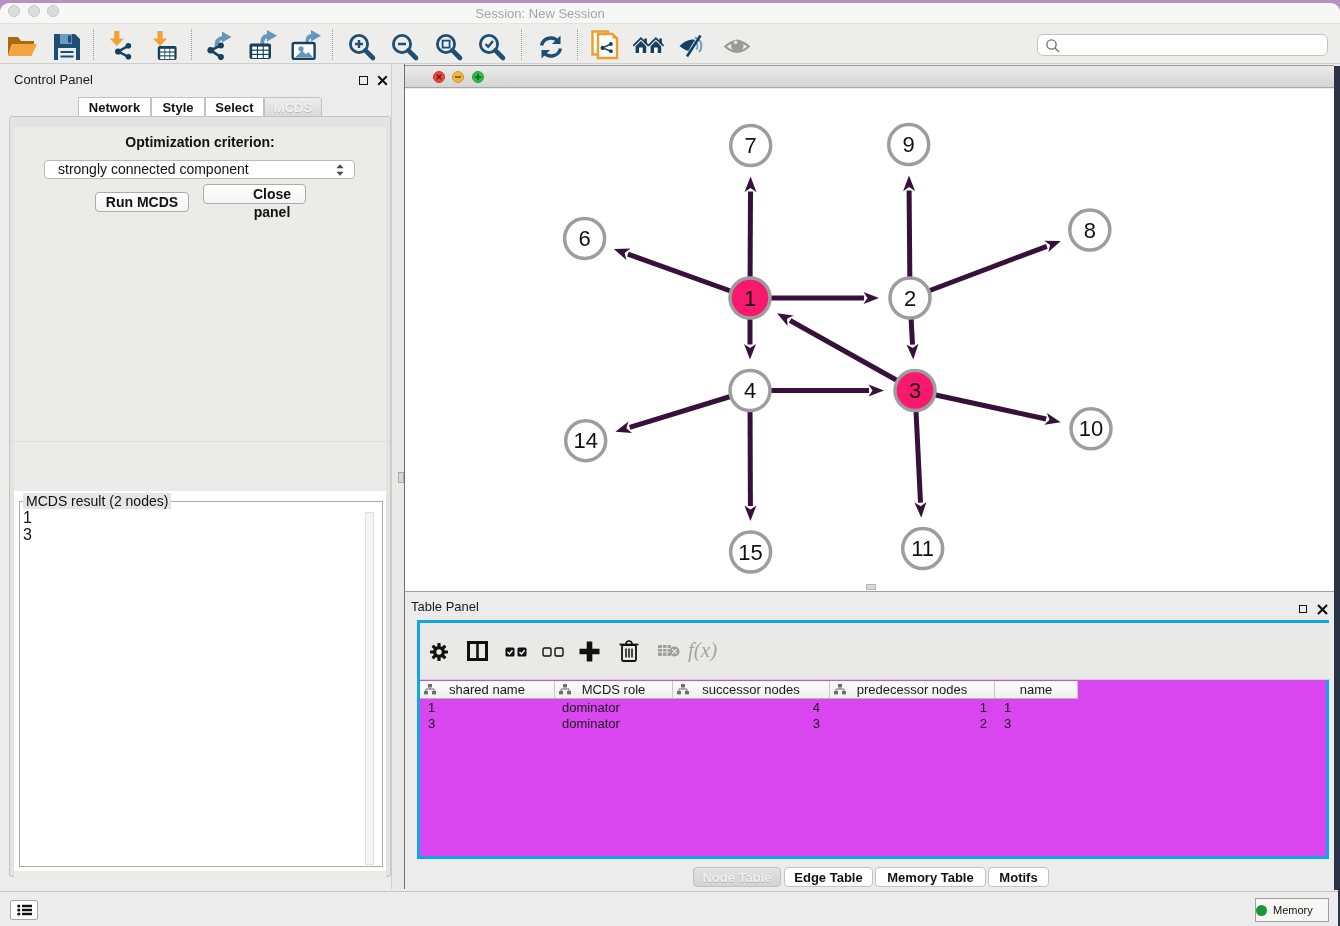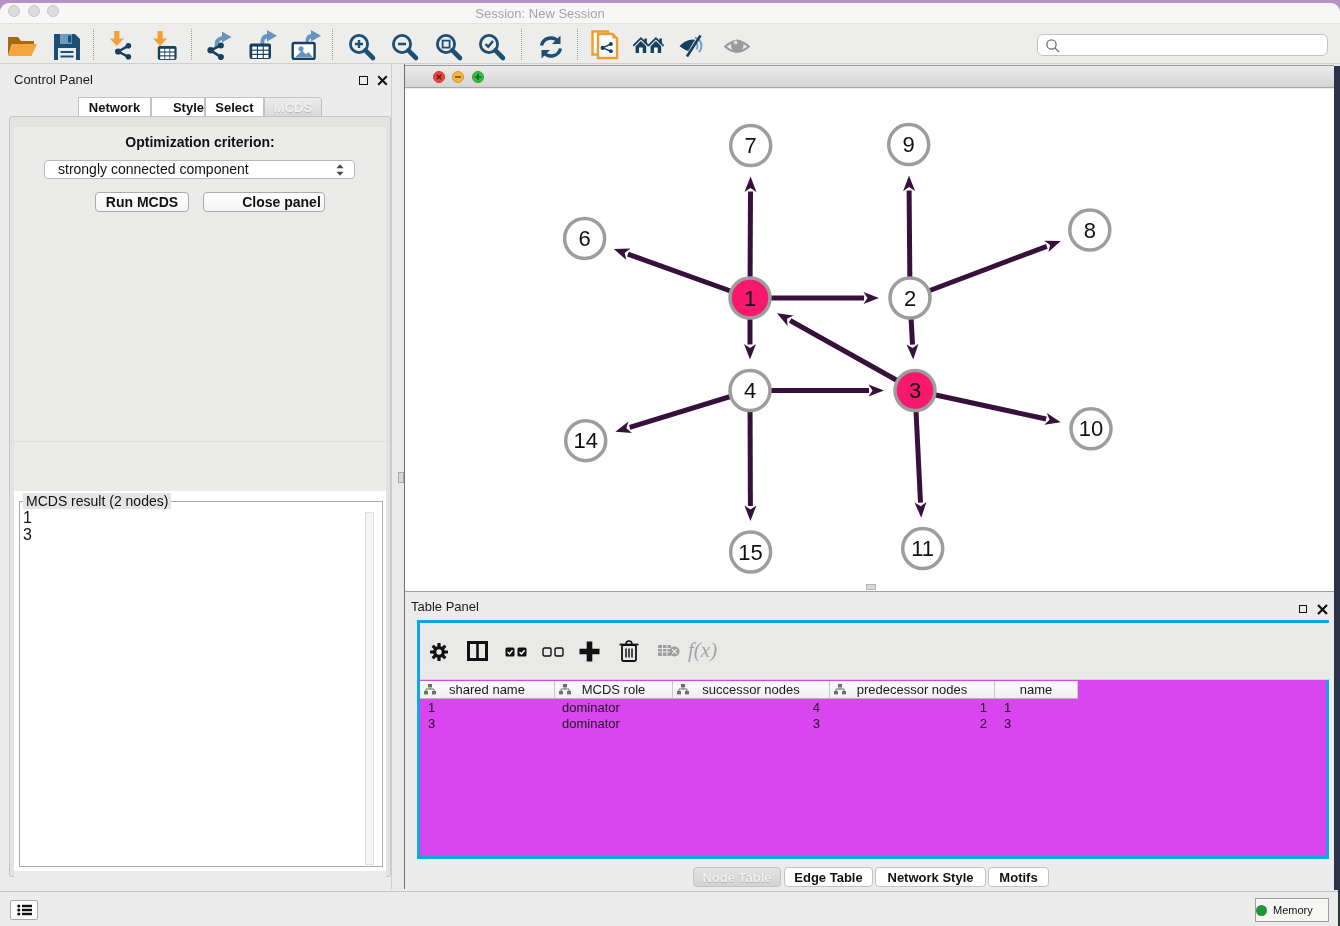--- a/index.html
+++ b/index.html
@@ -223,32 +223,32 @@
     </div>
   </g></div>
   <div id="cp-title">Control Panel</div>
   <div class="abs" style="left:359px; top:73px; width:9px; height:9px; border:1.3px solid #111;"></div>
   <svg class="abs" style="left:377px; top:72px;" width="11" height="11" viewBox="0 0 11 11">
       <path d="M1.2,1.2 L9.8,9.8 M9.8,1.2 L1.2,9.8" stroke="#111" stroke-width="2"></path>
     </svg>
   <div id="cp-panel"></div>
   <div class="abs" style="left:14px; top:124px; width:372px; height:750px; background:#ebebea;"></div>
   <div class="tab" style="left:78px; top:94px; width:73px;">Network</div>
-  <div class="tab" style="left:151px; top:94px; width:54px;text-align:right;">Style</div>
+  <div class="tab" style="left:151px; top:94px; width:54px;">Style</div>
   <div class="tab" style="left:205px; top:94px; width:59px;">Select</div>
   <div class="tab tabsel" style="left:264px; top:94px; width:58px;">MCDS</div>
   <div id="opt-label">Optimization criterion:</div>
   <div id="opt-select">strongly connected component
     <svg style="position:absolute; right:8px; top:2px;" width="12" height="14" viewBox="0 0 12 14">
       <path d="M6,1.2 L9.6,5.2 H2.4 Z" fill="#4a4a4a"></path>
         <path d="M6,12.8 L2.4,8.8 h7.2 Z" fill="#4a4a4a"></path>
     </svg>
   </div>
   <div class="btn" id="btn-run" style="left:95px; top:189px; width:94px;">Run MCDS</div>
-  <div class="btn" id="btn-close" style="left:203px; top:189px; width:122px;padding-left:35px;">Close panel</div>
+  <div class="btn" id="btn-close" style="left:203px; top:181px; width:103px;padding-left:35px;">Close panel</div>
   <div id="mcds-white">
     <div id="mcds-fs">
       <div id="mcds-legend">MCDS result (2 nodes)</div>
       <div id="mcds-text">1<br>3</div>
       <div id="mcds-scroll"></div>
     </div>
   </div>
   <div class="abs" style="left:10px; top:438px; width:380px; height:1px; background:#dedede;"></div>
   <div id="vdiv"></div>
   <div id="vhandle"></div>
@@ -438,21 +438,21 @@
       <div class="td" style="left:411px; top:77px; width:156px; text-align:right;">1</div>
       <div class="td" style="left:584px; top:77px;">1</div>
       <div class="td" style="left:8px; top:93px;">3</div>
       <div class="td" style="left:142px; top:93px;">dominator</div>
       <div class="td" style="left:254px; top:93px; width:146px; text-align:right;">3</div>
       <div class="td" style="left:411px; top:93px; width:156px; text-align:right;">2</div>
       <div class="td" style="left:584px; top:93px;">3</div>
     </div>
     <div class="btab tabsel" style="left:288px; top:275px; width:88px; border-radius:4px;">Node Table</div>
     <div class="btab" style="left:379px; top:275px; width:89px; border-radius:4px;">Edge Table</div>
-    <div class="btab" style="left:470px; top:275px; width:111px; border-radius:4px;">Network Style</div>
+    <div class="btab" style="left:470px; top:275px; width:111px; border-radius:4px;">Memory Table</div>
     <div class="btab" style="left:583px; top:275px; width:61px; border-radius:4px;">Motifs</div>
   </div>
   <div id="statusbar">
     <div class="abs" style="left:10px; top:8px; width:28px; height:20px; background:#fdfdfd; border:1px solid #a8a8a8; border-radius:2px;">
       <svg style="position:absolute;left:6px;top:3px;" width="15" height="12" viewBox="0 0 15 12">
         <g fill="#111">
             <circle cx="1.8" cy="2" r="1.6"></circle>
             <circle cx="1.8" cy="6" r="1.6"></circle>
             <circle cx="1.8" cy="10" r="1.6"></circle>
         <rect x="5" y="0.8" width="10" height="2.4"></rect>

